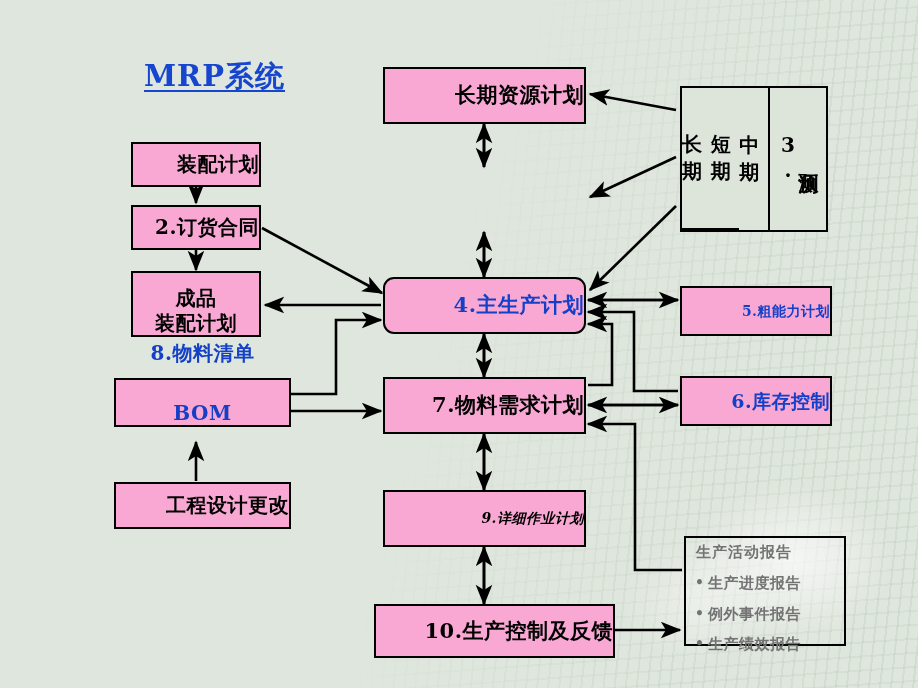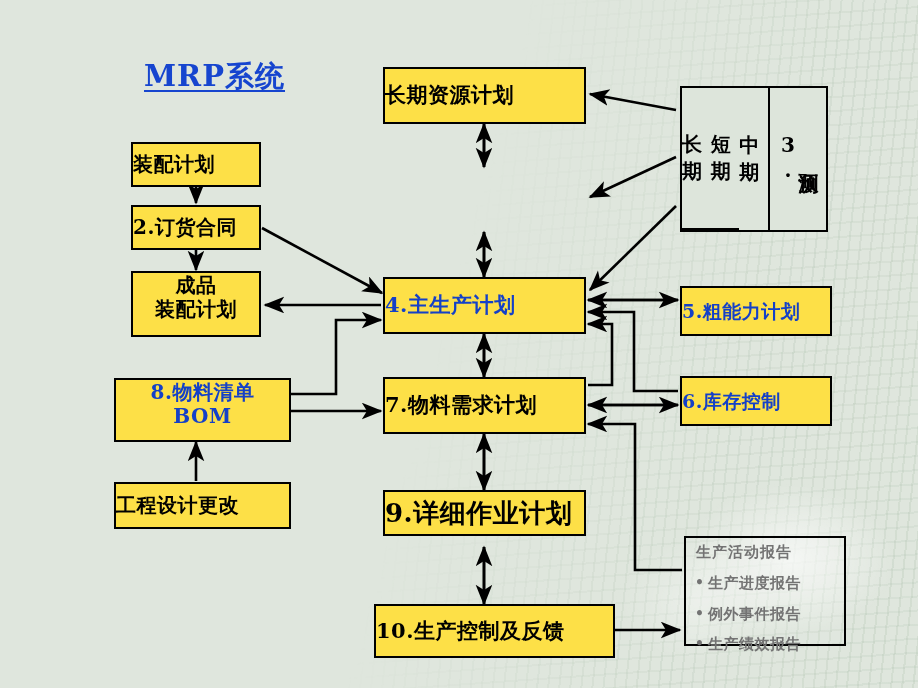--- a/index.html
+++ b/index.html
@@ -27,24 +27,24 @@
       repeating-linear-gradient(176deg, rgba(150,175,150,.12) 0px, rgba(150,175,150,.12) 2px, rgba(255,255,255,0) 2px, rgba(255,255,255,0) 14px);
     -webkit-mask-image:linear-gradient(105deg, rgba(0,0,0,0) 48%, rgba(0,0,0,.85) 76%, rgba(0,0,0,1) 100%);
     mask-image:linear-gradient(105deg, rgba(0,0,0,0) 48%, rgba(0,0,0,.85) 76%, rgba(0,0,0,1) 100%);
   }
   #arrows{position:absolute;left:0;top:0;width:918px;height:688px;}
 
   .box{
     position:absolute;
     box-sizing:border-box;
     border:2.5px solid #000;
-    background:#fde047;
+    background:#f9a8d4;
     display:flex;
     align-items:center;
-    justify-content:flex-start;
+    justify-content:flex-end;
     text-align:center;
     color:#000;
     font-family:"DejaVu Serif","Liberation Serif",serif;
     font-weight:bold;
     line-height:1.18;
     letter-spacing:.5px;
     z-index:3;
   }
   .box.blue{color:#1440c8;}
   .box.twoline{line-height:1.22;}
@@ -213,63 +213,63 @@
 
   <div class="box" style="left:131px;top:205px;width:130px;height:45px;font-size:20px;">
     <span>2.订货合同</span>
   </div>
 
   <div class="box twoline" style="left:131px;top:271px;width:130px;height:66px;font-size:20px;flex-direction:column;">
     <span>成品</span>
     <span>装配计划</span>
   </div>
 
-  <div class="box twoline blue" style="left:114px;top:378px;width:177px;height:64px;font-size:20px;flex-direction:column;">
+  <div class="box twoline blue" style="left:114px;top:378px;width:177px;height:49px;font-size:20px;flex-direction:column;gap:35px;">
     <span>8.物料清单</span>
     <span>BOM</span>
   </div>
 
   <div class="box" style="left:114px;top:482px;width:177px;height:47px;font-size:20px;">
     <span>工程设计更改</span>
   </div>
 
   <div class="box" style="left:383px;top:67px;width:203px;height:57px;font-size:21px;">
     <span>长期资源计划</span>
   </div>
 
 
-  <div class="box blue" style="left:383px;top:277px;width:203px;height:57px;font-size:21px;">
+  <div class="box blue" style="left:383px;top:277px;width:203px;height:57px;font-size:21px;border-radius:11px;">
     <span>4.主生产计划</span>
   </div>
 
   <div class="box" style="left:383px;top:377px;width:203px;height:57px;font-size:21px;">
     <span>7.物料需求计划</span>
   </div>
 
-  <div class="box" style="left:383px;top:490px;width:203px;height:46px;font-size:26px;">
+  <div class="box" style="left:383px;top:490px;width:203px;height:57px;font-size:14px;font-style:italic;">
     <span>9.详细作业计划</span>
   </div>
 
   <div class="box" style="left:374px;top:604px;width:241px;height:54px;font-size:21px;">
     <span>10.生产控制及反馈</span>
   </div>
 
   <div id="forecast">
     <div class="terms">
       <div class="term">长期</div>
       <div class="term">短期</div>
       <div class="term">中期</div>
     </div>
     <div class="label">
       <span class="vtxt">3.</span>
       <span class="vtxt">预测</span>
     </div>
   </div>
 
-  <div class="box blue" style="left:680px;top:286px;width:152px;height:50px;font-size:19px;">
+  <div class="box blue" style="left:680px;top:286px;width:152px;height:50px;font-size:14px;">
     <span>5.粗能力计划</span>
   </div>
 
   <div class="box blue" style="left:680px;top:376px;width:152px;height:50px;font-size:19px;">
     <span>6.库存控制</span>
   </div>
 
   <div id="report">
     <div class="rtitle">生产活动报告</div>
     <ul>

